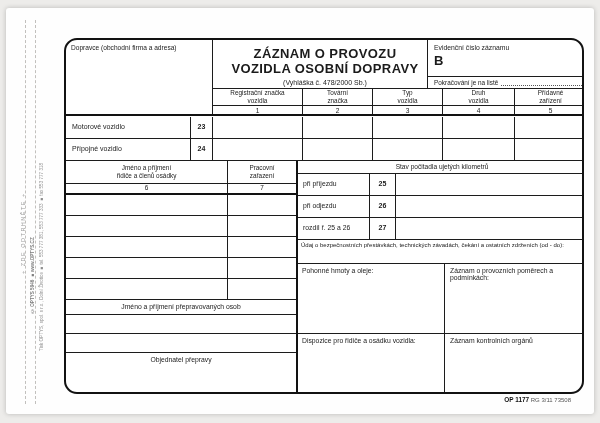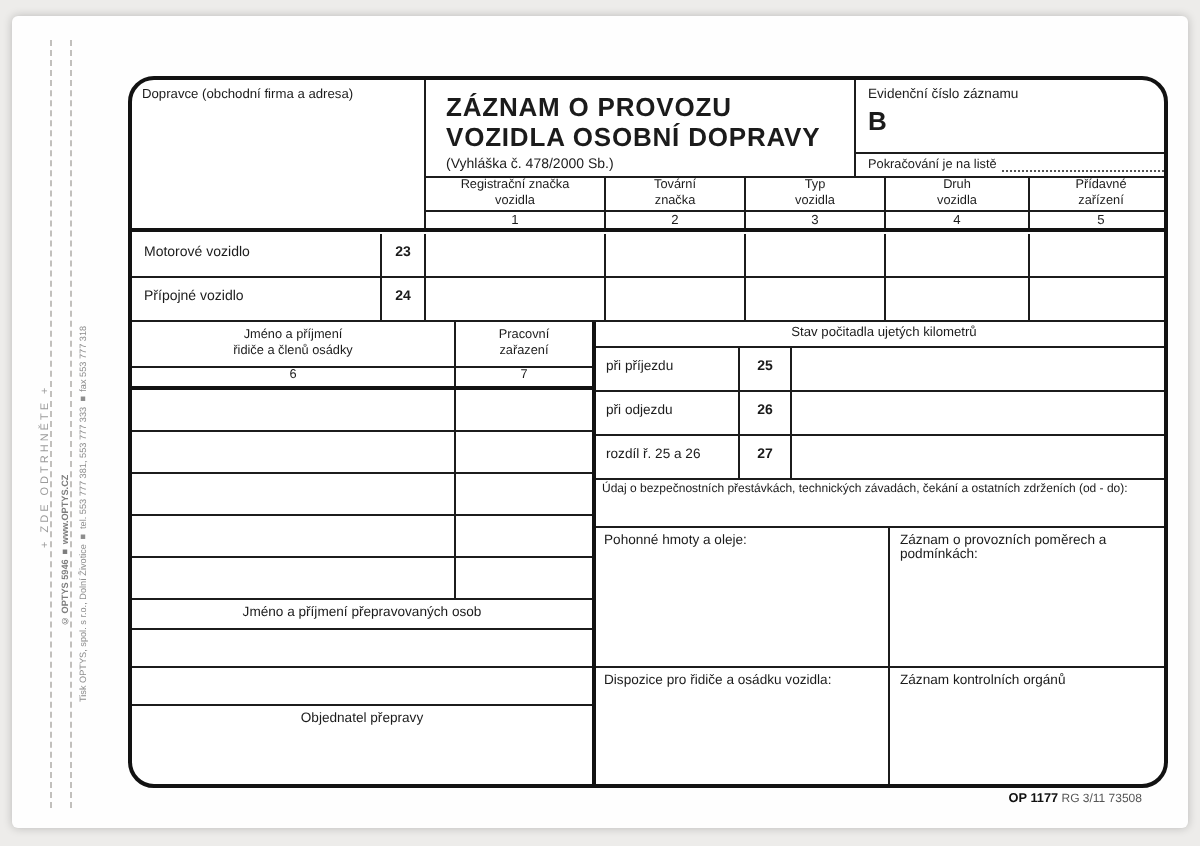--- a/index.html
+++ b/index.html
@@ -30,21 +30,21 @@
   
   .form {
     position:absolute; left:58px; top:30px; width:520px; height:356px;
     border:2.5px solid #121212; border-radius:13px;
     background:#fff; overflow:hidden;
   }
   .abs { position:absolute; }
   .pre { white-space:pre-line; }
 
   .carrier-box { left:0; top:0; width:147px; height:74px; border-right:1px solid #1c1c1c; padding:4px 5px; font-size:6.6px; }
-  .title-block { left:147px; top:0; width:215px; height:48px; border-right:1px solid #1c1c1c; padding:7px 0 0 10px; }
+  .title-block { left:147px; top:0; width:215px; height:48px; border-right:1px solid #1c1c1c; padding:7px 0 0 10px;text-align:center; }
   .title-main { font-size:13px; font-weight:bold; letter-spacing:.4px; line-height:1.15; white-space:pre-line; }
   .title-sub { font-size:7px; margin-top:2px; }
   .evidence-box { left:362px; top:0; width:158px; height:48px; padding:4px 6px 0 6px; font-size:6.8px; }
   .evidence-val { font-size:13px; font-weight:bold; margin-top:2px; }
   .continuation { position:absolute; left:0; right:0; bottom:0; height:12px; border-top:1px solid #1c1c1c; display:flex; align-items:center; padding:0 4px 0 6px; font-size:6.4px; }
   .dotted-fill { flex:1; border-bottom:1px dotted #555; height:7px; margin-left:3px; }
 
   .col-header { left:147px; top:48px; width:373px; height:26px; border-top:1px solid #1c1c1c; display:flex; }
   .vcol { display:flex; flex-direction:column; border-right:1px solid #1c1c1c; }
   .vcol:last-child { border-right:none; }

